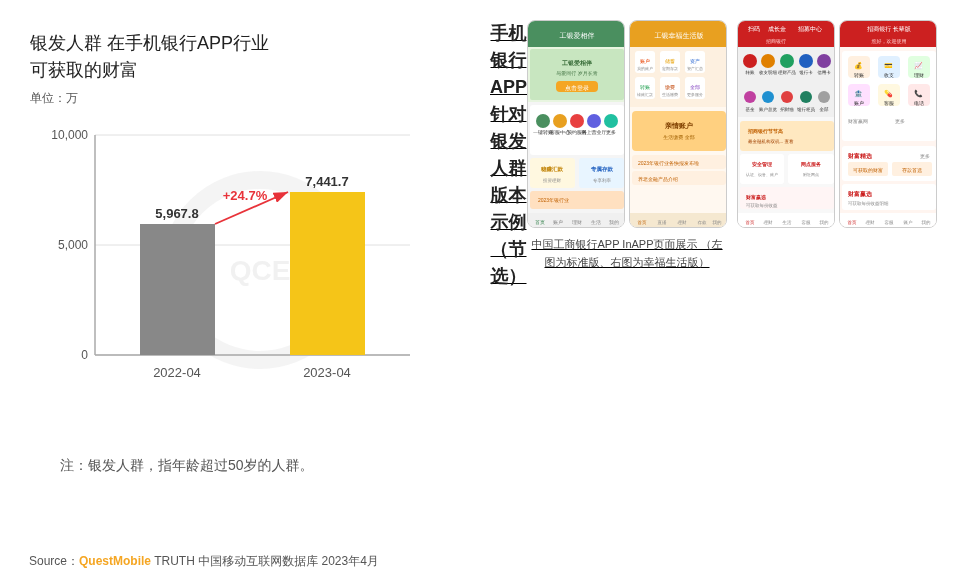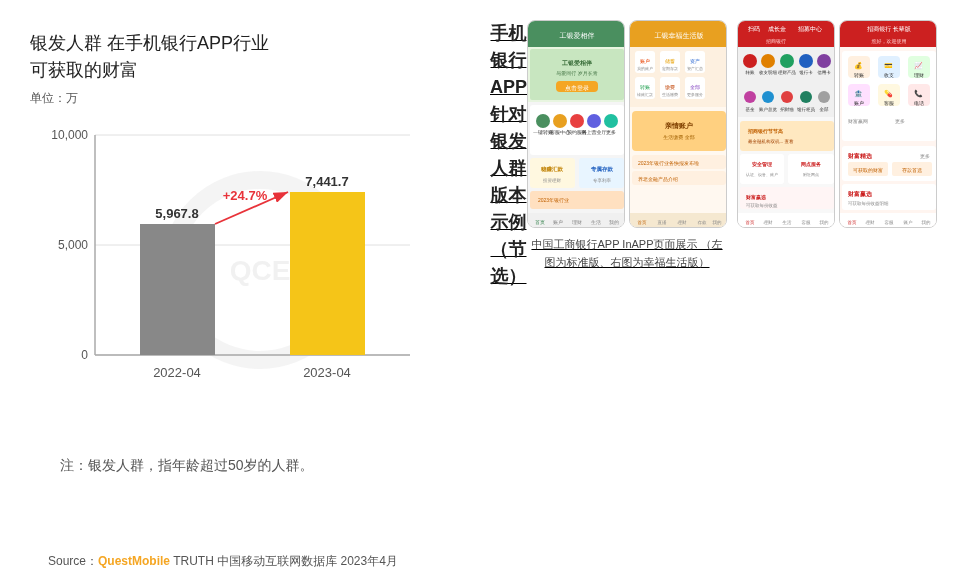--- a/index.html
+++ b/index.html
@@ -90,21 +90,21 @@
       color: #444;
       text-align: center;
       line-height: 1.6;
       max-width: 210px;
     }
 
     
     .source-line {
       position: absolute;
       bottom: 18px;
-      left: 48px;
+      left: 29px;
       font-size: 12px;
       color: #555;
     }
 
     .source-brand {
       color: #f5a623;
       font-weight: bold;
     }
 
     

